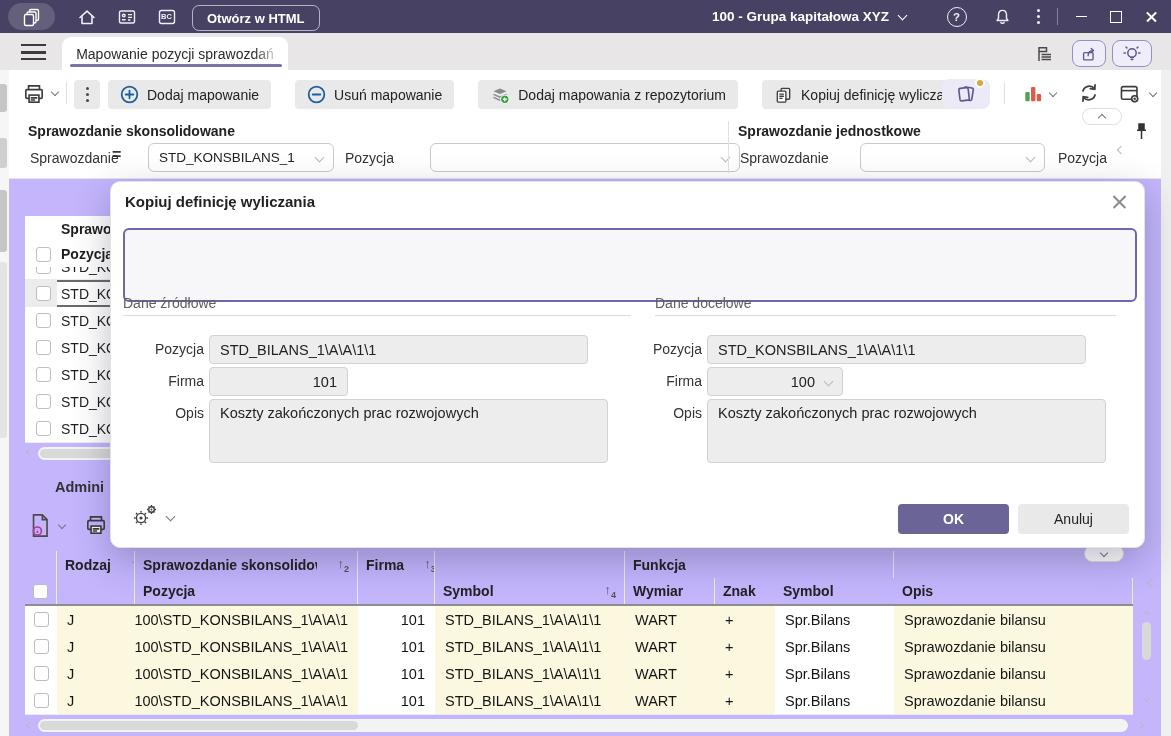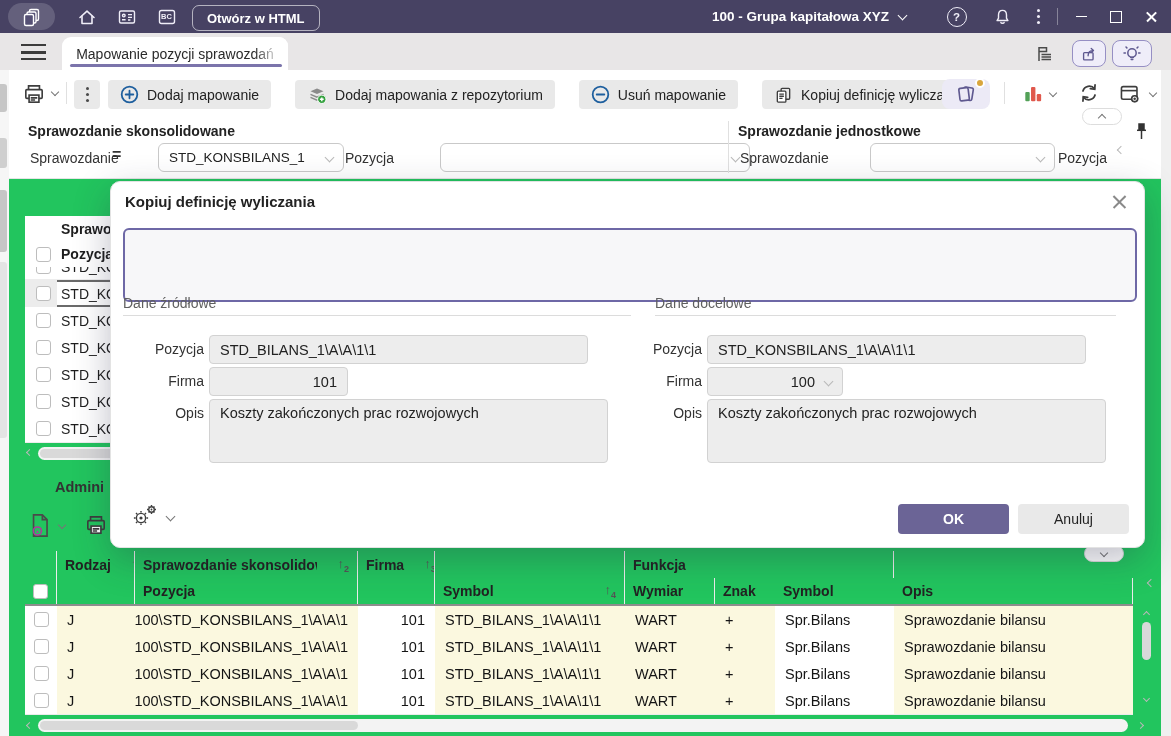--- a/index.html
+++ b/index.html
@@ -1,16 +1,16 @@
 <!DOCTYPE html>
 <html><head>
 <meta charset="utf-8">
 <style>
   html,body{margin:0;padding:0;background:#d9d9d9;font-family:"Liberation Sans",sans-serif;}
-  #screen{position:relative;width:1171px;height:736px;background:#22c55e;overflow:hidden;}
+  #screen{position:relative;width:1171px;height:736px;background:#c4b5fd;overflow:hidden;}
   .abs{position:absolute;box-sizing:border-box;}
   
   .chev{display:inline-block;width:6px;height:6px;border-right:1.6px solid #767676;border-bottom:1.6px solid #767676;transform:rotate(45deg);}
   .chev.up{transform:rotate(-135deg);}
   .chev.lft{transform:rotate(135deg);}
   .chev.rgt{transform:rotate(-45deg);}
   .chev.lite{border-color:#b9b9b9;}
   .cb{display:inline-block;width:15px;height:15px;border:1.5px solid #bdbdbd;border-radius:3px;background:#fff;box-sizing:border-box;}
   .kebab{position:relative;width:3px;height:3px;background:#4a4a4a;border-radius:50%;box-shadow:0 6px 0 #4a4a4a,0 12px 0 #4a4a4a;}
   .kebab.white{background:#f0eef8;box-shadow:0 6px 0 #f0eef8,0 12px 0 #f0eef8;}
@@ -33,21 +33,21 @@
   .hdr-sq{position:absolute;top:40px;height:27px;border:1.5px solid #968fc4;border-radius:8px;background:#efedf9;display:flex;align-items:center;justify-content:center;}
   
   #toolbar{left:0;top:70px;width:1171px;height:45px;background:#fff;}
   .tbtn{display:inline-flex;align-items:center;gap:8px;height:29px;background:#e9e9e9;border-radius:4px;padding:0 12px;font-size:14px;color:#222;white-space:nowrap;}
   .icbtn{display:flex;align-items:center;justify-content:center;}
   .vdiv{width:1px;background:#e0e0e0;}
   
   #filters{left:0;top:115px;width:1171px;height:64px;background:#fff;border-bottom:1px solid #e5e5e5;}
   .f-title{position:absolute;font-size:14px;font-weight:bold;color:#222;}
   .f-lbl{position:absolute;font-size:14px;color:#333;}
-  .ddl{position:absolute;height:27px;border:1px solid #c9c9c9;border-radius:6px;background:#fff;display:flex;align-items:center;font-size:13.5px;color:#222;padding:0 10px;justify-content:space-between;margin-left:10px;}
+  .ddl{position:absolute;height:27px;border:1px solid #c9c9c9;border-radius:6px;background:#fff;display:flex;align-items:center;font-size:13.5px;color:#222;padding:0 10px;justify-content:space-between;}
   .pill{position:absolute;width:38px;height:15px;background:#fff;border:1px solid #ddd;border-radius:9px;display:flex;align-items:center;justify-content:center;}
   
   .ut-row{position:absolute;left:25px;width:185px;display:grid;grid-template-columns:32px 153px;align-items:center;background:#fff;border-bottom:1px solid #ededed;}
   .ut-hdr{font-weight:bold;border-bottom:0;}
   .ut-cell{font-size:14px;color:#1e1e1e;padding-left:4px;white-space:nowrap;overflow:hidden;}
   .ut-cb{display:flex;justify-content:center;}
   
   .sec-lbl{position:absolute;font-size:14.5px;font-weight:bold;color:#333;}
   .grid9{display:grid;grid-template-columns:32px 78px 223px 77px 190px 90px 60px 119px 239px;}
   .hc{display:flex;align-items:center;gap:20px;padding:0 8px;font-size:14px;font-weight:bold;color:#222;border-right:1px solid #ececec;white-space:nowrap;overflow:hidden;}
@@ -193,35 +193,35 @@
   </div>
   <div class="abs" style="left:108px;top:80px;display:flex;gap:24px;">
     <div class="tbtn">
       <svg width="19" height="19" viewBox="0 0 18 18" fill="none" stroke="#1e5f9e" stroke-width="1.7" stroke-linecap="round">
         <circle cx="9" cy="9" r="7.4"></circle>
           <path d="M9 5.4 V12.6 M5.4 9 H12.6"></path>
       </svg>
       <span>Dodaj mapowanie</span>
     </div>
     <div class="tbtn">
+      <svg width="19" height="19" viewBox="0 0 18 18" fill="none" stroke="#1e5f9e" stroke-width="1.7" stroke-linecap="round">
+        <circle cx="9" cy="9" r="7.4"></circle>
+          <path d="M5.4 9 H12.6"></path>
+      </svg>
+      <span>Usuń mapowanie</span>
+    </div>
+    <div class="tbtn">
       <svg width="20" height="20" viewBox="0 0 20 20">
         <path d="M3.5 6.2 L10 3.4 L16.5 6.2 L10 9 Z" fill="#8b8b8b"></path>
         <path d="M3.5 9.4 L10 12.2 L16.5 9.4" fill="none" stroke="#8b8b8b" stroke-width="1.5"></path>
         <path d="M3.5 12.4 L10 15.2 L16.5 12.4" fill="none" stroke="#8b8b8b" stroke-width="1.5"></path>
         <circle cx="14.8" cy="14.3" r="4.2" fill="#34a13f" stroke="#fff"></circle>
         <path d="M14.8 12.4 V16.2 M12.9 14.3 H16.7" stroke="#fff" stroke-width="1.4"></path>
       </svg>
       <span>Dodaj mapowania z repozytorium</span>
-    </div>
-    <div class="tbtn">
-      <svg width="19" height="19" viewBox="0 0 18 18" fill="none" stroke="#1e5f9e" stroke-width="1.7" stroke-linecap="round">
-        <circle cx="9" cy="9" r="7.4"></circle>
-          <path d="M5.4 9 H12.6"></path>
-      </svg>
-      <span>Usuń mapowanie</span>
     </div>
     <div class="tbtn">
       <svg width="19" height="20" viewBox="0 0 20 20" fill="none" stroke="#3d3d3d" stroke-width="1.4">
         <rect x="7.5" y="3" width="9" height="11.5" rx="1"></rect>
         <rect x="3.5" y="6" width="9" height="11.5" rx="1" fill="#fff"></rect>
         <path d="M5.6 9 H10.4 M5.6 11.3 H10.4 M5.6 13.6 H9"></path>
       </svg>
       <span>Kopiuj definicję wyliczania</span>
     </div>
   </div>

